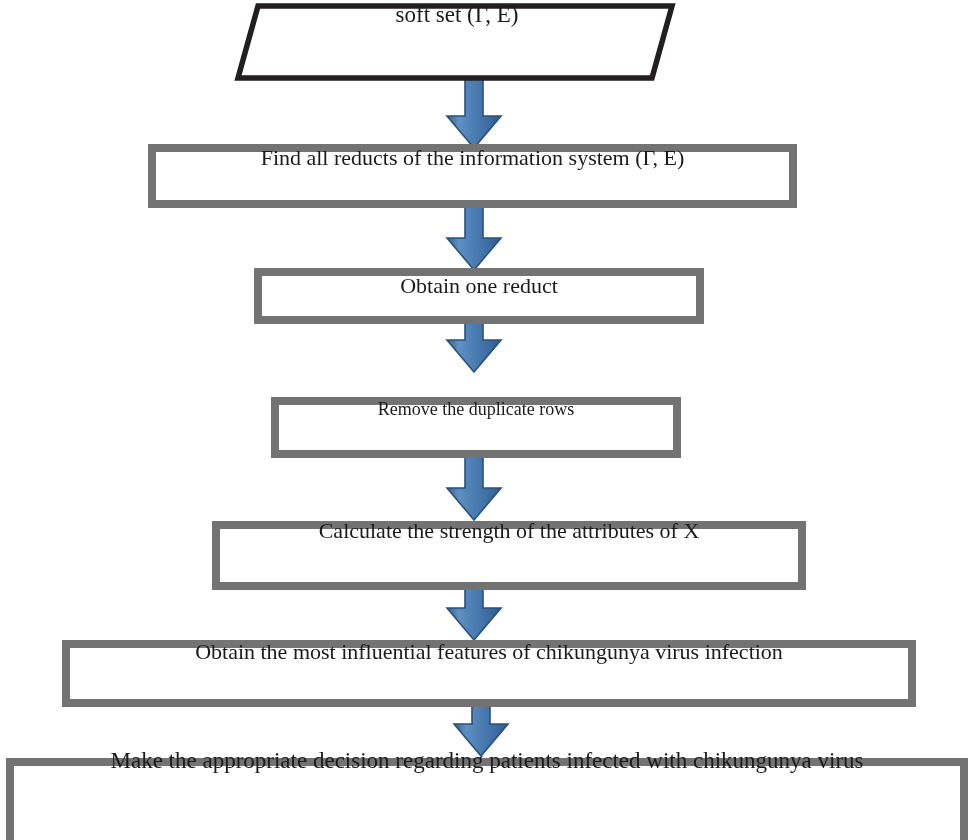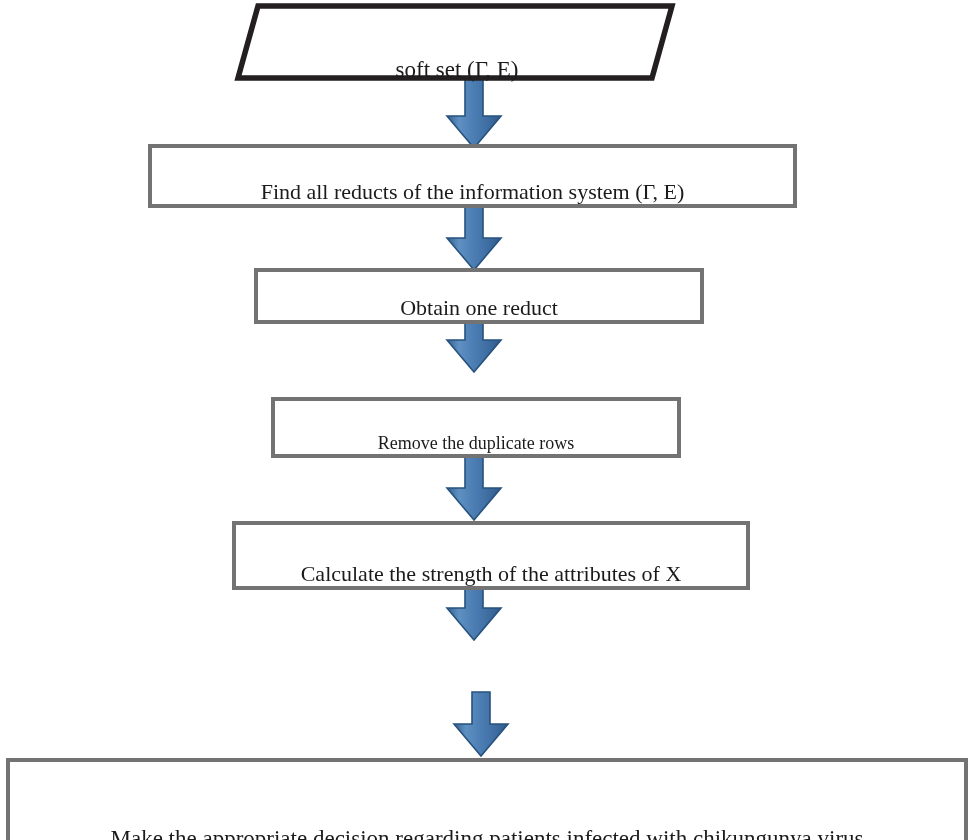--- a/index.html
+++ b/index.html
@@ -15,21 +15,21 @@
     position: relative;
     width: 977px;
     height: 840px;
     background: #ffffff;
     overflow: hidden;
   }
   .node {
     position: absolute;
     box-sizing: border-box;
     display: flex;
-    align-items: flex-end;
+    align-items: flex-start;
     justify-content: center;
     background: #ffffff;
     z-index: 2;
   }
   .node .node-label {
     display: block;
     text-align: center;
     line-height: 1.1;
     white-space: nowrap;
     color: #1b1b1b;
@@ -42,21 +42,21 @@
     position: absolute;
     inset: 0;
     z-index: 1;
   }
   .node-parallelogram .node-label {
     position: relative;
     z-index: 2;
   }
   
   .node-rect {
-    border: 4px solid #737373;
+    border: 8px solid #737373;
     background: #ffffff;
   }
   .arrow-wrap {
     position: absolute;
     z-index: 1;
   }
   .arrow-wrap svg {
     display: block;
     overflow: visible;
   }
@@ -116,22 +116,25 @@
   </div>
 
   <div class="node node-rect" style="left:254px; top:268px; width:450px; height:56px;">
     <span class="node-label" style="font-size:22px; margin-top:-2px;">Obtain one reduct</span>
   </div>
 
   <div class="node node-rect" style="left:271px; top:397px; width:410px; height:61px;">
     <span class="node-label" style="font-size:18px; margin-top:-5px;">Remove the duplicate rows</span>
   </div>
 
-  <div class="node node-rect" style="left:232px; top:521px; width:518px; height:69px;">
+  <div class="node node-rect" style="left:212px; top:521px; width:594px; height:69px;">
     <span class="node-label" style="font-size:22px; margin-top:-10px;">Calculate the strength of the attributes of X</span>
   </div>
 
+  <div class="node node-rect" style="left:62px; top:640px; width:854px; height:67px;">
+    <span class="node-label" style="font-size:22px; margin-top:-8px;">Obtain the most influential features of chikungunya virus infection</span>
+  </div>
 
   <div class="node node-rect" style="left:6px; top:758px; width:962px; height:97px;">
     <span class="node-label" style="font-size:23px; margin-top:-18px;">Make the appropriate decision regarding patients infected with chikungunya virus</span>
   </div>
 
 </div>
 
 </body></html>

